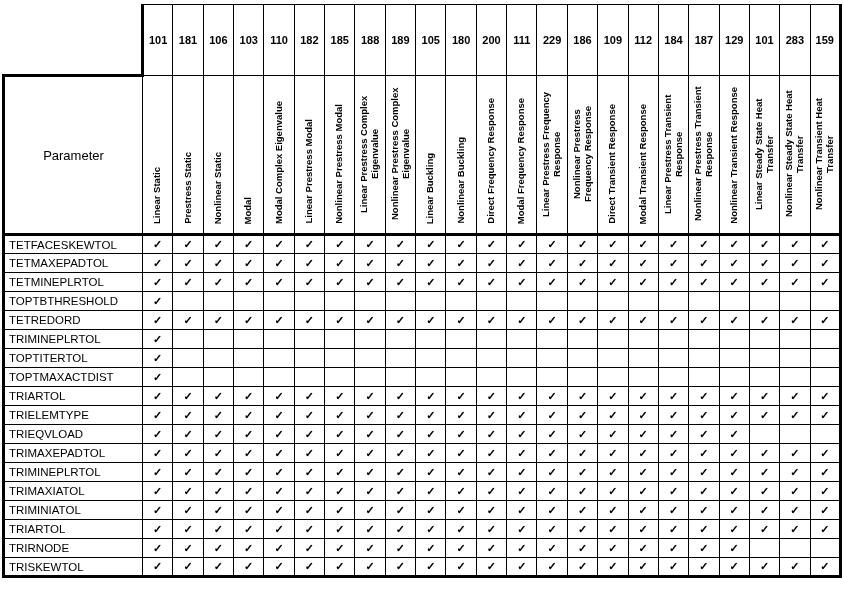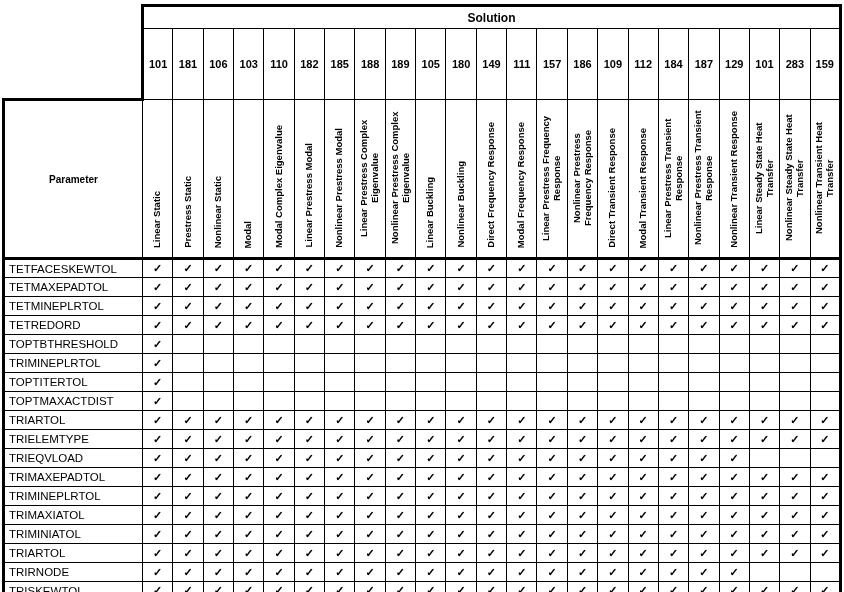--- a/index.html
+++ b/index.html
@@ -58,22 +58,22 @@
   #numbers-row th:first-of-type { border-left: 3px solid #000; }
   #numbers-row th.last { border-right: 3px solid #000; }
 
   
   tr.labels-row { height: 150px; }
   th.param-head {
     border: 1px solid #000;
     border-top: 3px solid #000;
     border-left: 3px solid #000;
     border-bottom: 3px solid #000;
-    font-weight: bold;
-    font-size: 10px;
+    font-weight: normal;
+    font-size: 13px;
     text-align: center;
     vertical-align: middle;
     padding: 0;
   }
   #labels-row th.rotcell {
     border: 1px solid #000;
     border-bottom: 3px solid #000;
     vertical-align: bottom;
     text-align: center;
     padding: 2px 1px 5px 1px;
@@ -139,40 +139,36 @@
         <col>
         <col>
         <col>
         <col>
         <col>
         <col>
         <col>
         <col>
       </colgroup>
     <thead>
-      <tr class="solution-row">
-        <td class="ghost"></td>
-        <th class="solution-cell" id="solution-cell" colspan="23">Solution</th>
-      </tr>
       <tr class="numbers-row" id="numbers-row">
         <td class="ghost"></td>
       <th class="">101</th>
           <th class="">181</th>
           <th class="">106</th>
           <th class="">103</th>
           <th class="">110</th>
           <th class="">182</th>
           <th class="">185</th>
           <th class="">188</th>
           <th class="">189</th>
           <th class="">105</th>
           <th class="">180</th>
-          <th class="">149</th>
+          <th class="">200</th>
           <th class="">111</th>
-          <th class="">157</th>
+          <th class="">229</th>
           <th class="">186</th>
           <th class="">109</th>
           <th class="">112</th>
           <th class="">184</th>
           <th class="">187</th>
           <th class="">129</th>
           <th class="">101</th>
           <th class="">283</th>
           <th class="last">159</th>
         </tr>
@@ -276,20 +272,46 @@
           <td class="check">✓</td>
           <td class="check">✓</td>
           <td class="check">✓</td>
           <td class="check">✓</td>
           <td class="check">✓</td>
           <td class="check">✓</td>
           <td class="check">✓</td>
           <td class="check last">✓</td>
         </tr>
         <tr>
+          <td class="pname">TOPTBTHRESHOLD</td>
+          <td class="check">✓</td>
+          <td class="check"></td>
+          <td class="check"></td>
+          <td class="check"></td>
+          <td class="check"></td>
+          <td class="check"></td>
+          <td class="check"></td>
+          <td class="check"></td>
+          <td class="check"></td>
+          <td class="check"></td>
+          <td class="check"></td>
+          <td class="check"></td>
+          <td class="check"></td>
+          <td class="check"></td>
+          <td class="check"></td>
+          <td class="check"></td>
+          <td class="check"></td>
+          <td class="check"></td>
+          <td class="check"></td>
+          <td class="check"></td>
+          <td class="check"></td>
+          <td class="check"></td>
+          <td class="check last"></td>
+        </tr>
+        <tr>
           <td class="pname">TETREDORD</td>
           <td class="check">✓</td>
           <td class="check">✓</td>
           <td class="check">✓</td>
           <td class="check">✓</td>
           <td class="check">✓</td>
           <td class="check">✓</td>
           <td class="check">✓</td>
           <td class="check">✓</td>
           <td class="check">✓</td>
@@ -300,46 +322,20 @@
           <td class="check">✓</td>
           <td class="check">✓</td>
           <td class="check">✓</td>
           <td class="check">✓</td>
           <td class="check">✓</td>
           <td class="check">✓</td>
           <td class="check">✓</td>
           <td class="check">✓</td>
           <td class="check">✓</td>
           <td class="check last">✓</td>
-        </tr>
-        <tr>
-          <td class="pname">TOPTBTHRESHOLD</td>
-          <td class="check">✓</td>
-          <td class="check"></td>
-          <td class="check"></td>
-          <td class="check"></td>
-          <td class="check"></td>
-          <td class="check"></td>
-          <td class="check"></td>
-          <td class="check"></td>
-          <td class="check"></td>
-          <td class="check"></td>
-          <td class="check"></td>
-          <td class="check"></td>
-          <td class="check"></td>
-          <td class="check"></td>
-          <td class="check"></td>
-          <td class="check"></td>
-          <td class="check"></td>
-          <td class="check"></td>
-          <td class="check"></td>
-          <td class="check"></td>
-          <td class="check"></td>
-          <td class="check"></td>
-          <td class="check last"></td>
         </tr>
         <tr>
           <td class="pname">TRIMINEPLRTOL</td>
           <td class="check">✓</td>
           <td class="check"></td>
           <td class="check"></td>
           <td class="check"></td>
           <td class="check"></td>
           <td class="check"></td>
           <td class="check"></td>

